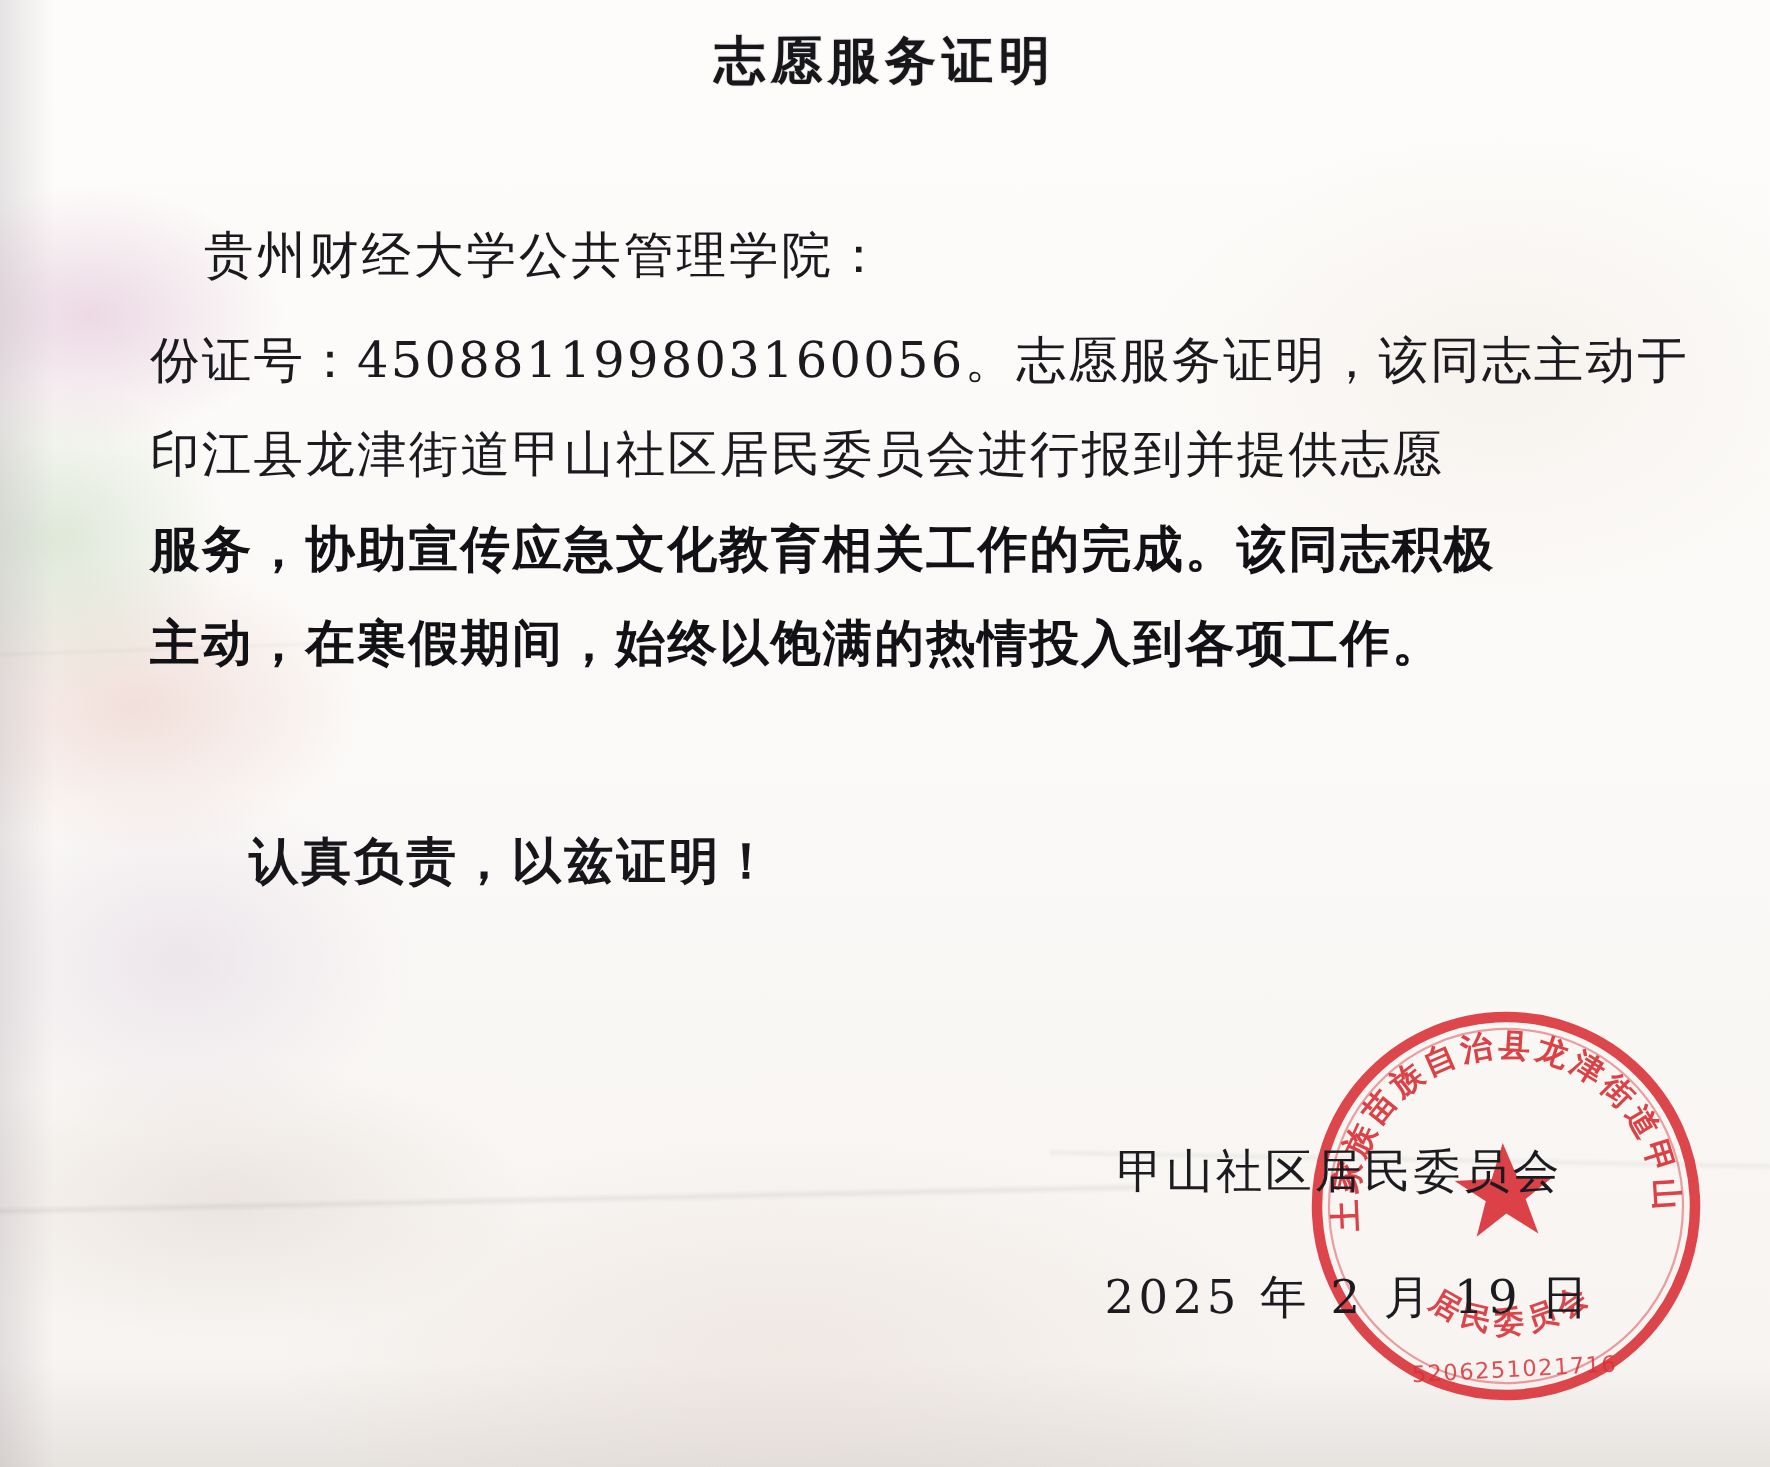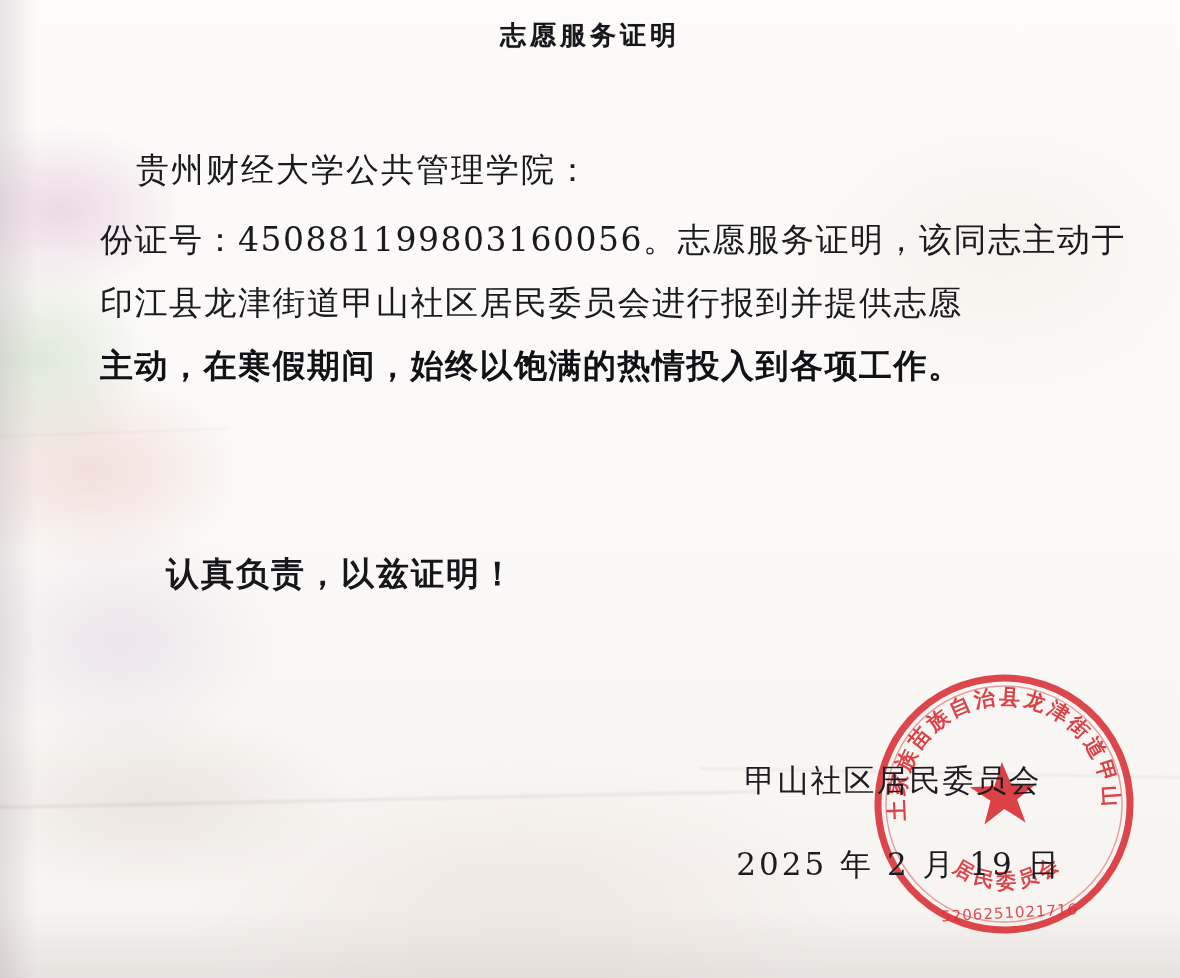--- a/index.html
+++ b/index.html
@@ -45,21 +45,21 @@
     position: absolute; left: 0; bottom: 0; width: 1180px; height: 70px;
     background: linear-gradient(0deg, rgba(160,150,145,0.18) 0%, rgba(255,255,255,0) 100%);
     pointer-events: none;
   }
 
   .doc-title {
     position: absolute;
     left: 0; right: 0;
     top: 18px;
     text-align: center;
-    font-size: 26px;
+    font-size: 34px;
     font-weight: 700;
     letter-spacing: 4px;
     color: #17161a;
     font-family: "DejaVu Serif", "Liberation Serif", serif;
     text-shadow: 0 0 1px rgba(0,0,0,0.35);
   }
 
   .salutation {
     position: absolute;
     left: 108px;
@@ -154,20 +154,21 @@
   <div class="crease c2"></div>
   <div class="crease c3"></div>
 
   <div class="doc-title">志愿服务证明</div>
 
   <div class="salutation">贵州财经大学公共管理学院：</div>
 
   <div class="body-block">
     <div class="body-line">份证号：450881199803160056。志愿服务证明，该同志主动于</div>
     <div class="body-line">印江县龙津街道甲山社区居民委员会进行报到并提供志愿</div>
+    <div class="body-line bold-ish">服务，协助宣传应急文化教育相关工作的完成。该同志积极</div>
     <div class="body-line bold-ish">主动，在寒假期间，始终以饱满的热情投入到各项工作。</div>
   </div>
 
   <div class="closing">认真负责，以兹证明！</div>
 
   <div class="sign-block">
     <div class="sign-org">甲山社区居民委员会</div>
     <div class="sign-date">2025 年 2 月 19 日</div>
   </div>
 

